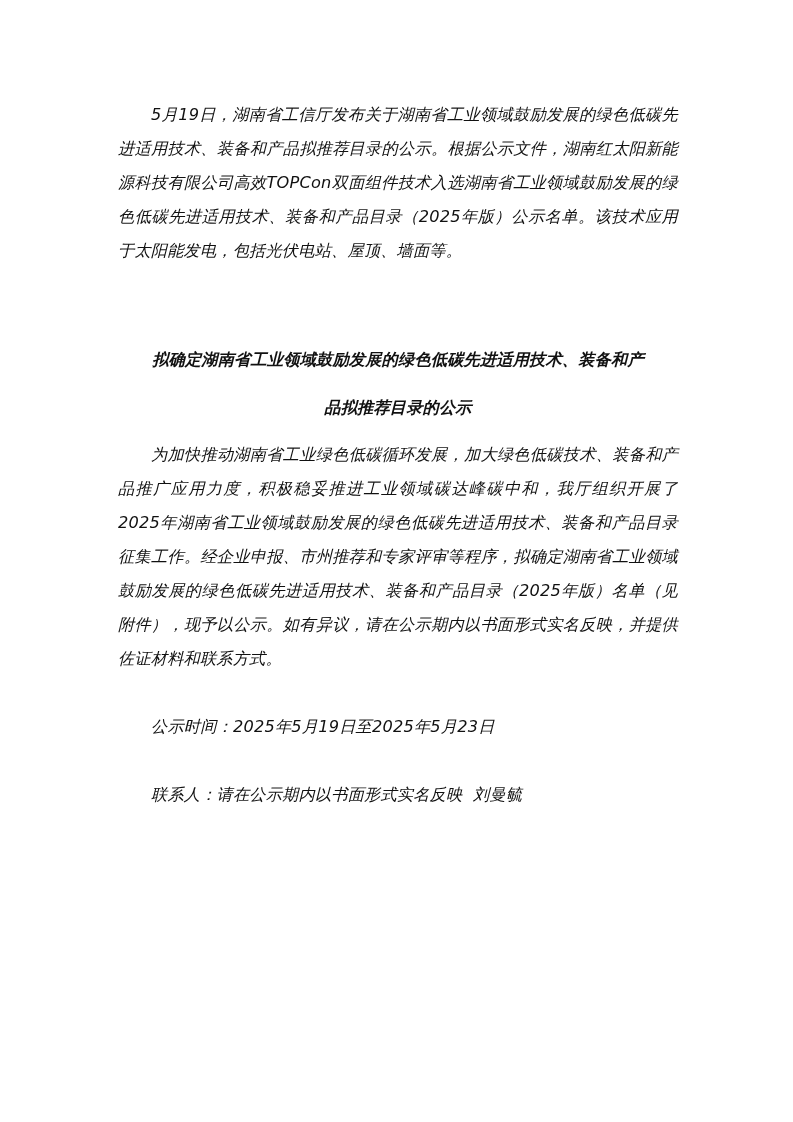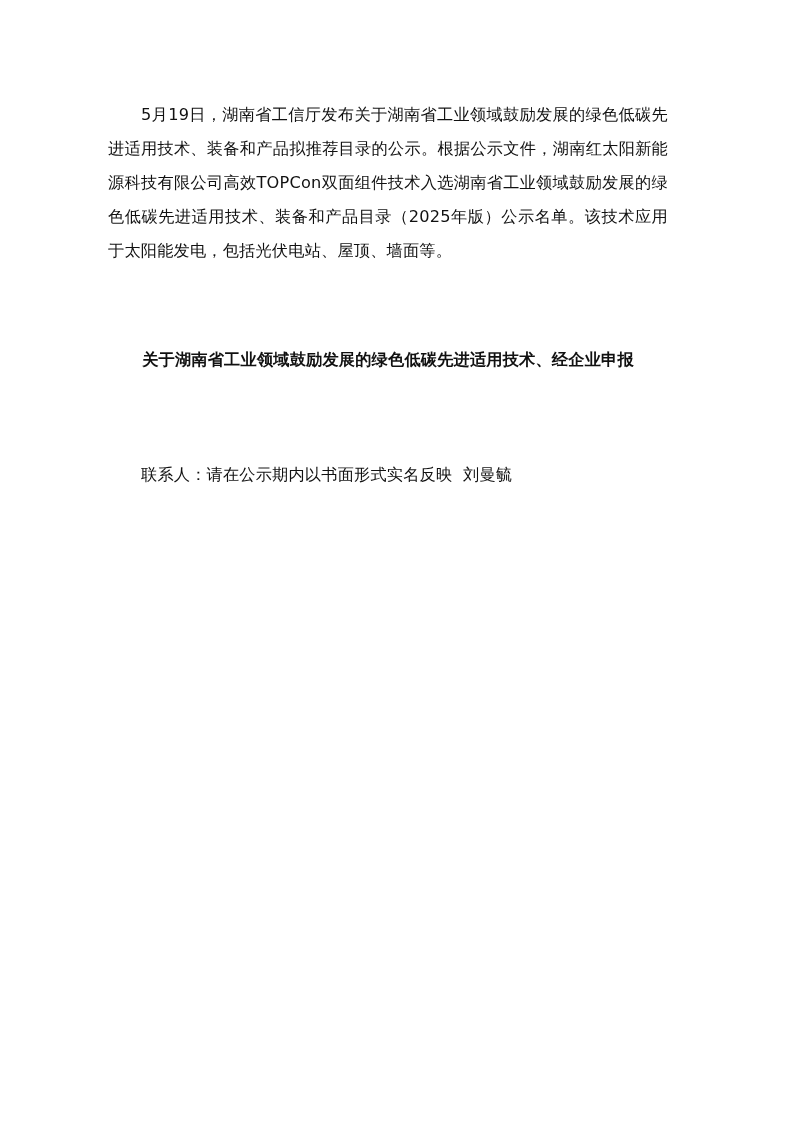--- a/index.html
+++ b/index.html
@@ -10,23 +10,24 @@
     body {
       width: 793px;
       height: 1122px;
       position: relative;
       overflow: hidden;
       font-family: "DejaVu Sans", "Liberation Sans", sans-serif;
       color: #111111;
     }
     .page {
       position: absolute;
-      left: 108px;
+      left: 118px;
       top: 98px;
       width: 560px;
+      font-style: italic;
     }
     .para {
       font-size: 16.2px;
       line-height: 34px;
       text-indent: 33px;
       margin: 0;
       text-align: justify;
       letter-spacing: 0.2px;
     }
     .gap-lg { height: 34px; }
@@ -41,19 +42,22 @@
     .title span { display: block; }
   </style>
 </head>
 <body>
 
 <div class="page">
   <p class="para">5月19日，湖南省工信厅发布关于湖南省工业领域鼓励发展的绿色低碳先进适用技术、装备和产品拟推荐目录的公示。根据公示文件，湖南红太阳新能源科技有限公司高效TOPCon双面组件技术入选湖南省工业领域鼓励发展的绿色低碳先进适用技术、装备和产品目录（2025年版）公示名单。该技术应用于太阳能发电，包括光伏电站、屋顶、墙面等。</p>
   <div class="gap-lg"></div>
   <div class="gap-lg"></div>
   <h1 class="title">
-    <span>关于湖南省工业领域鼓励发展的绿色低碳先进适用技术、经企业申报</span>
+    <span>拟确定湖南省工业领域鼓励发展的绿色低碳先进适用技术、装备和产</span>
+    <span>品拟推荐目录的公示</span>
   </h1>
   <div style="height:6px"></div>
+  <p class="para">为加快推动湖南省工业绿色低碳循环发展，加大绿色低碳技术、装备和产品推广应用力度，积极稳妥推进工业领域碳达峰碳中和，我厅组织开展了2025年湖南省工业领域鼓励发展的绿色低碳先进适用技术、装备和产品目录征集工作。经企业申报、市州推荐和专家评审等程序，拟确定湖南省工业领域鼓励发展的绿色低碳先进适用技术、装备和产品目录（2025年版）名单（见附件），现予以公示。如有异议，请在公示期内以书面形式实名反映，并提供佐证材料和联系方式。</p>
   <div class="gap-lg"></div>
+  <p class="para">公示时间：2025年5月19日至2025年5月23日</p>
   <div class="gap-lg"></div>
   <p class="para" style="white-space:pre;">联系人：请在公示期内以书面形式实名反映  刘曼毓</p>
 </div>
 
 </body></html>

